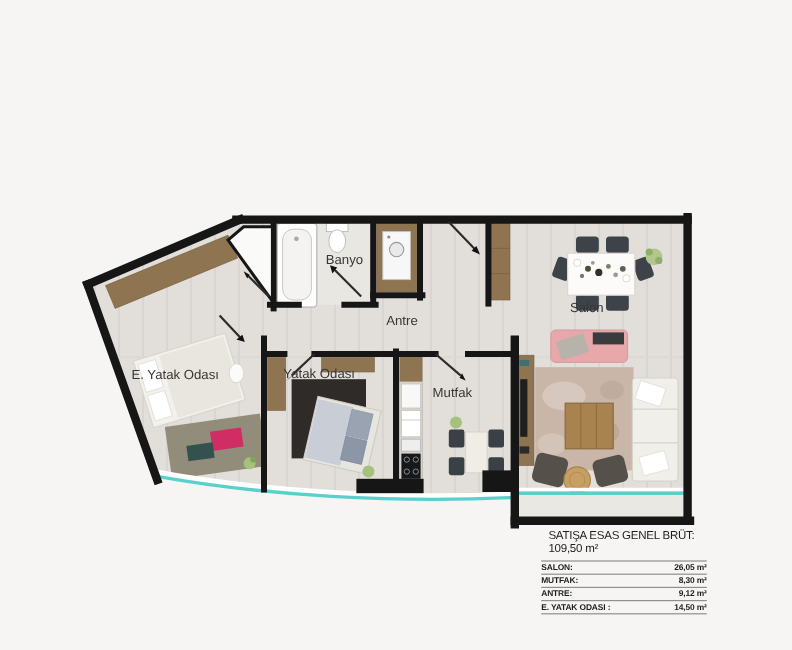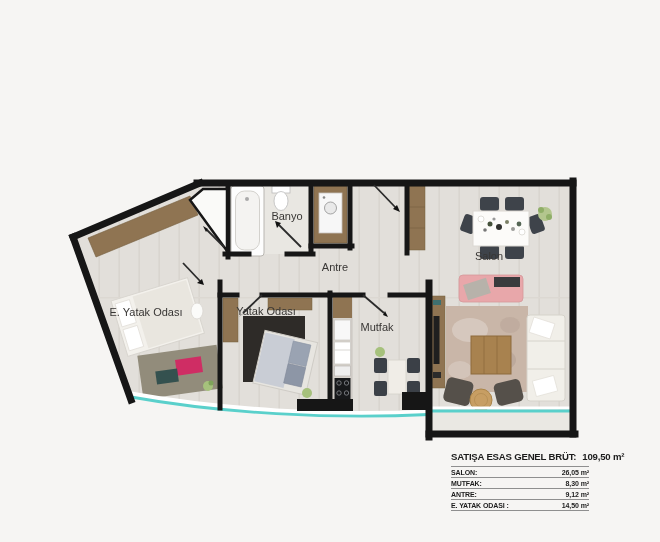--- a/index.html
+++ b/index.html
@@ -3,22 +3,22 @@
 <meta charset="utf-8">
 <style>
   html,body{margin:0;padding:0;}
   body{width:660px;height:542px;background:#f6f5f3;font-family:"Liberation Sans",sans-serif;}
   .stage{position:relative;width:660px;height:514px;background:#f6f5f3;overflow:hidden;}
   .plan-svg{position:absolute;left:0;top:0;}
   .room-label{font-family:"Liberation Sans",sans-serif;font-size:11px;fill:#383634;}
   
   .area-table{position:absolute;left:451px;top:441px;width:138px;color:#1c1c1c;}
   .tbl-title{display:flex;justify-content:space-between;align-items:baseline;
-             font-weight:bold;font-size:9.6px;letter-spacing:-0.2px;padding-bottom:4px;white-space:nowrap;}
-  .tbl-title .total{margin-left:6px;margin-top:10px;}
+             font-weight:normal;font-size:9.6px;letter-spacing:-0.2px;padding-bottom:4px;white-space:nowrap;flex-direction:column;}
+  .tbl-title .total{margin-left:6px;}
   .tbl-rows{border-bottom:1px solid #8f8f8f;}
   .tbl-row{display:flex;justify-content:space-between;border-top:1px solid #8f8f8f;
            font-size:7px;font-weight:bold;letter-spacing:-0.1px;padding:1.7px 0 1.3px;}
   .tbl-row .val{text-align:right;}
 </style>
 </head>
 <body>
 
 <div class="stage">
 

